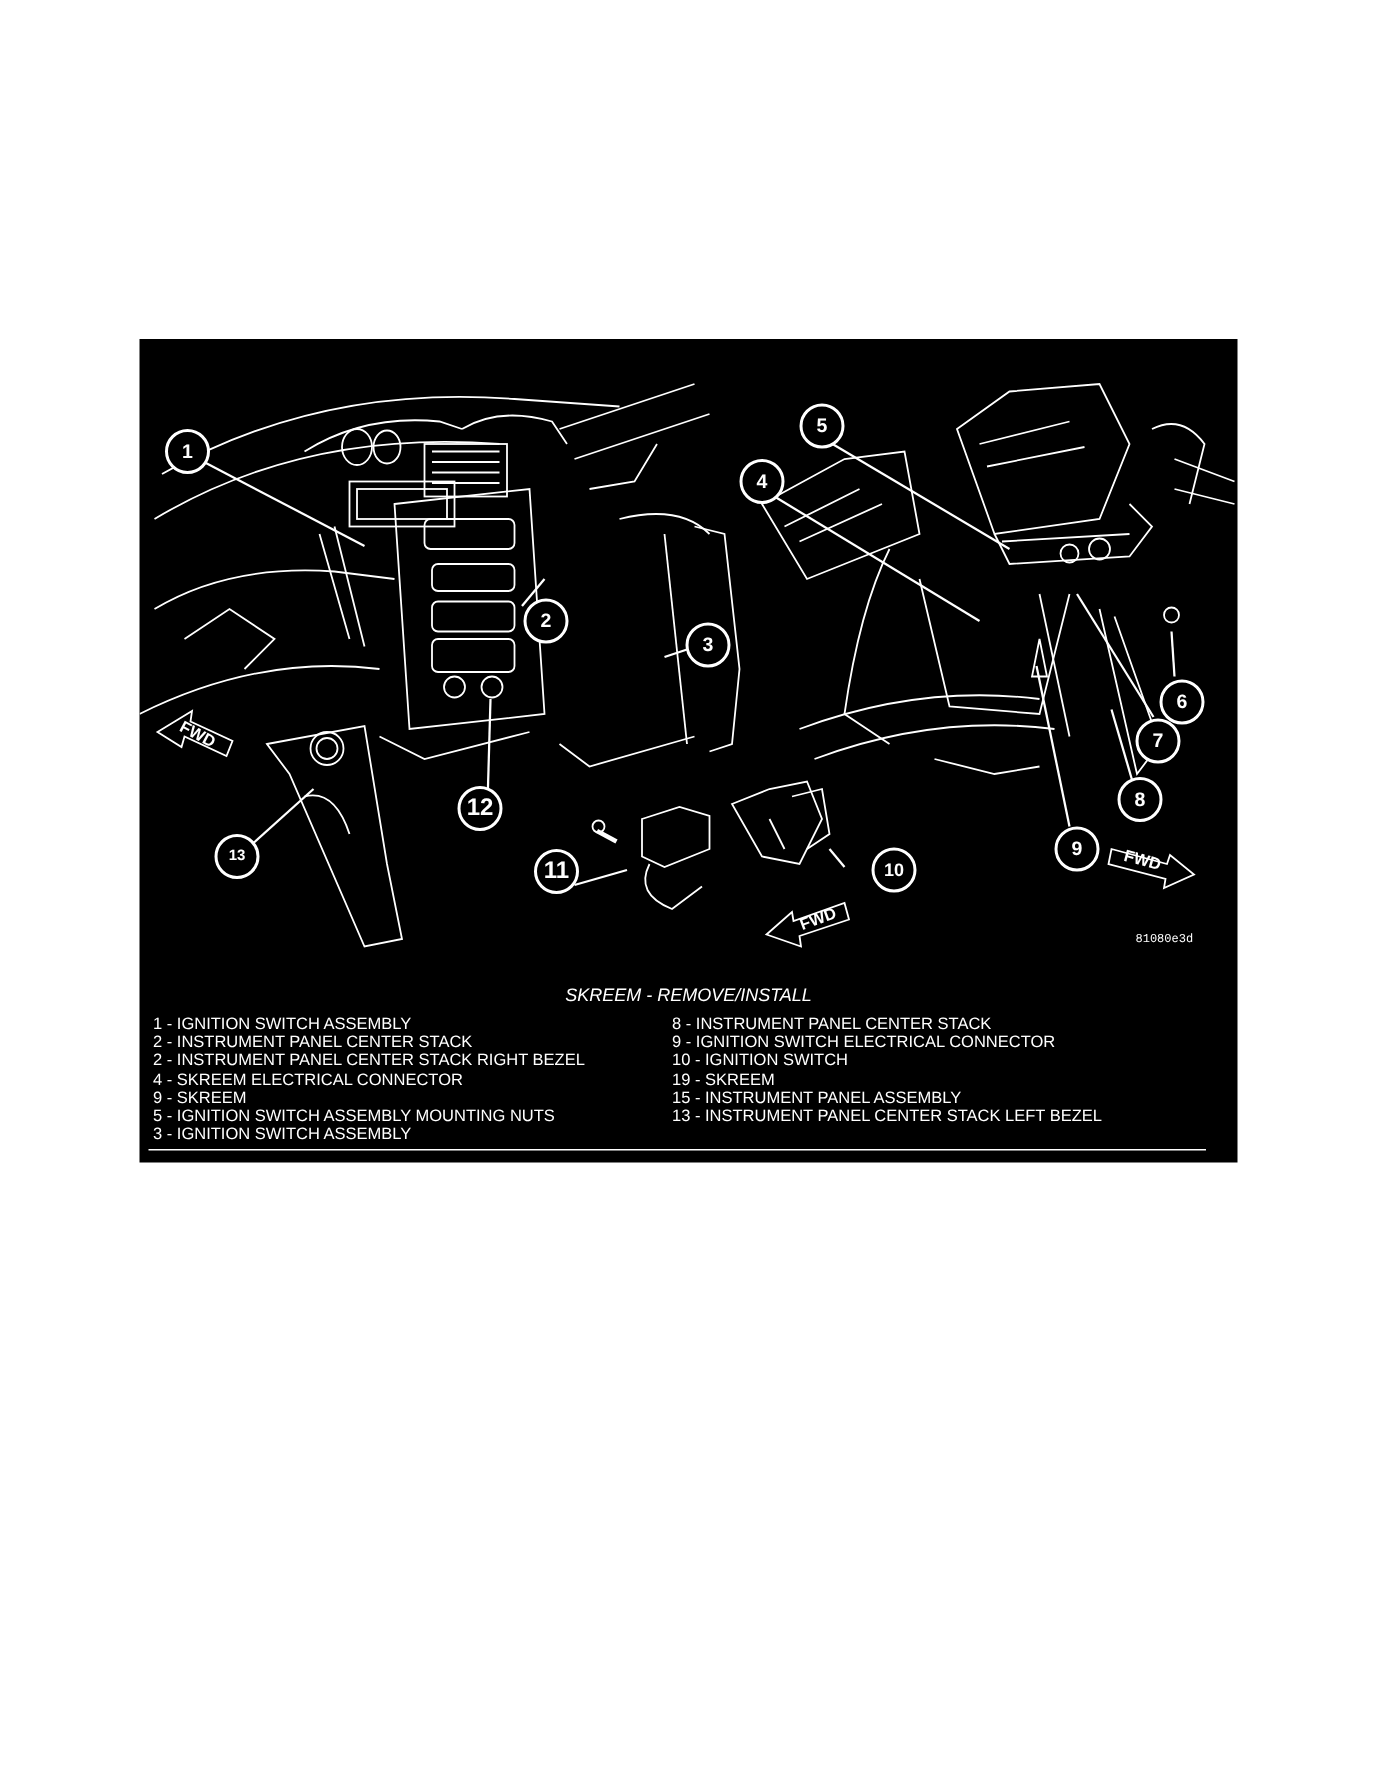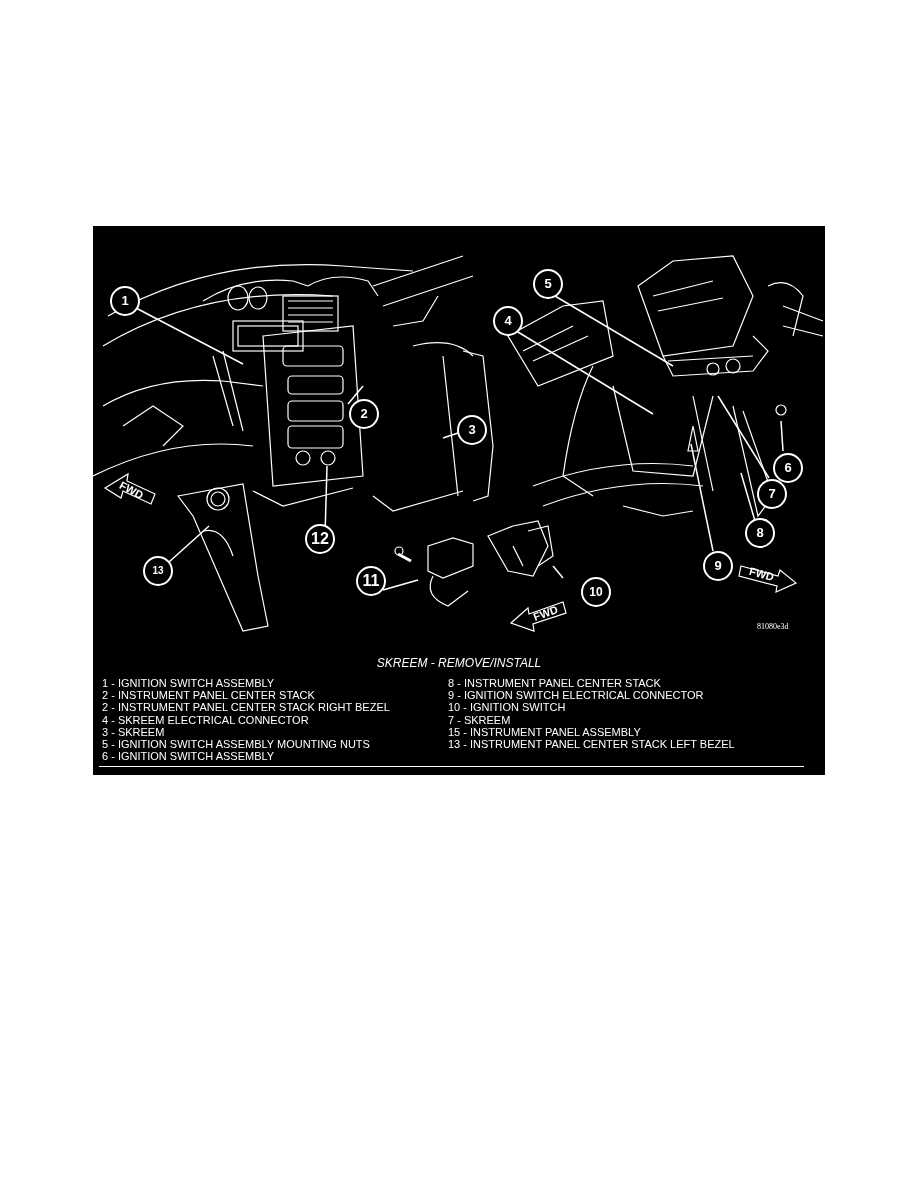--- a/index.html
+++ b/index.html
@@ -1,21 +1,21 @@
 <!DOCTYPE html>
 <html><head>
 <meta charset="utf-8">
 <style>
   html, body { margin: 0; padding: 0; background: #ffffff; }
   body { width: 918px; height: 1188px; position: relative; overflow: hidden; font-family: "Liberation Sans", sans-serif; }
   .figure { position: absolute; left: 93px; top: 226px; width: 732px; height: 549px; background: #000000; overflow: hidden; }
   .figure svg.art { position: absolute; left: 0; top: 0; }
   .callout { position: absolute; width: 26px; height: 26px; border: 2px solid #ffffff; border-radius: 50%; color: #ffffff; font-family: "Liberation Sans", sans-serif; font-weight: bold; font-size: 13px; line-height: 26px; text-align: center; box-sizing: content-box; background: #000; }
   .fwd { position: absolute; color: #fff; font-family: "Liberation Sans", sans-serif; font-weight: bold; font-size: 11px; }
-  .fig-id { position: absolute; left: 664px; top: 396px; color: #ffffff; font-size: 8px; font-family: Liberation Serif, serif; }
+  .fig-id { position: absolute; left: 664px; top: 396px; color: #ffffff; font-size: 8px; font-family: Liberation Mono, monospace; }
   .caption-title { position: absolute; left: 0; width: 732px; top: 430px; text-align: center; color: #ffffff; font-style: italic; font-size: 12px; font-family: "Liberation Sans", sans-serif; }
   .legend { position: absolute; top: 451px; color: #ffffff; font-size: 11px; line-height: 12.2px; font-family: "Liberation Sans", sans-serif; white-space: nowrap; }
   .legend.left { left: 9px; }
   .legend.right { left: 355px; }
   .rule { position: absolute; left: 6px; top: 540px; width: 705px; height: 1px; background: #ffffff; }
 </style>
 </head>
 <body>
 
 <div class="figure">
@@ -119,44 +119,44 @@
 
   <div class="callout" style="left:17px;top:60px;">1</div>
   <div class="callout" style="left:256px;top:173px;">2</div>
   <div class="callout" style="left:364px;top:189px;">3</div>
   <div class="callout" style="left:400px;top:80px;">4</div>
   <div class="callout" style="left:440px;top:43px;">5</div>
   <div class="callout" style="left:680px;top:227px;">6</div>
   <div class="callout" style="left:664px;top:253px;">7</div>
   <div class="callout" style="left:652px;top:292px;">8</div>
   <div class="callout" style="left:610px;top:325px;">9</div>
-  <div class="callout" style="left:488px;top:351px;font-size:12px;">10</div>
+  <div class="callout" style="left:488px;top:339px;font-size:12px;">10</div>
   <div class="callout" style="left:263px;top:340px;font-size:16px;">11</div>
   <div class="callout" style="left:212px;top:298px;font-size:16px;">12</div>
   <div class="callout" style="left:50px;top:330px;font-size:10px;">13</div>
 
   <div class="fwd" style="left:26px;top:258px;transform:rotate(28deg);">FWD</div>
   <div class="fwd" style="left:440px;top:381px;transform:rotate(-20deg);">FWD</div>
   <div class="fwd" style="left:656px;top:342px;transform:rotate(15deg);">FWD</div>
 
   <div class="fig-id">81080e3d</div>
   <div class="caption-title">SKREEM - REMOVE/INSTALL</div>
 
   <div class="legend left">
     <div>1 - IGNITION SWITCH ASSEMBLY</div>
     <div>2 - INSTRUMENT PANEL CENTER STACK</div>
     <div>2 - INSTRUMENT PANEL CENTER STACK RIGHT BEZEL</div>
     <div>4 - SKREEM ELECTRICAL CONNECTOR</div>
-    <div>3 - SKREEM</div>
+    <div>9 - SKREEM</div>
     <div>5 - IGNITION SWITCH ASSEMBLY MOUNTING NUTS</div>
-    <div>6 - IGNITION SWITCH ASSEMBLY</div>
+    <div>3 - IGNITION SWITCH ASSEMBLY</div>
   </div>
   <div class="legend right">
     <div>8 - INSTRUMENT PANEL CENTER STACK</div>
     <div>9 - IGNITION SWITCH ELECTRICAL CONNECTOR</div>
     <div>10 - IGNITION SWITCH</div>
-    <div>7 - SKREEM</div>
+    <div>19 - SKREEM</div>
     <div>15 - INSTRUMENT PANEL ASSEMBLY</div>
     <div>13 - INSTRUMENT PANEL CENTER STACK LEFT BEZEL</div>
   </div>
 
   <div class="rule"></div>
 </div>
 
 </body></html>

